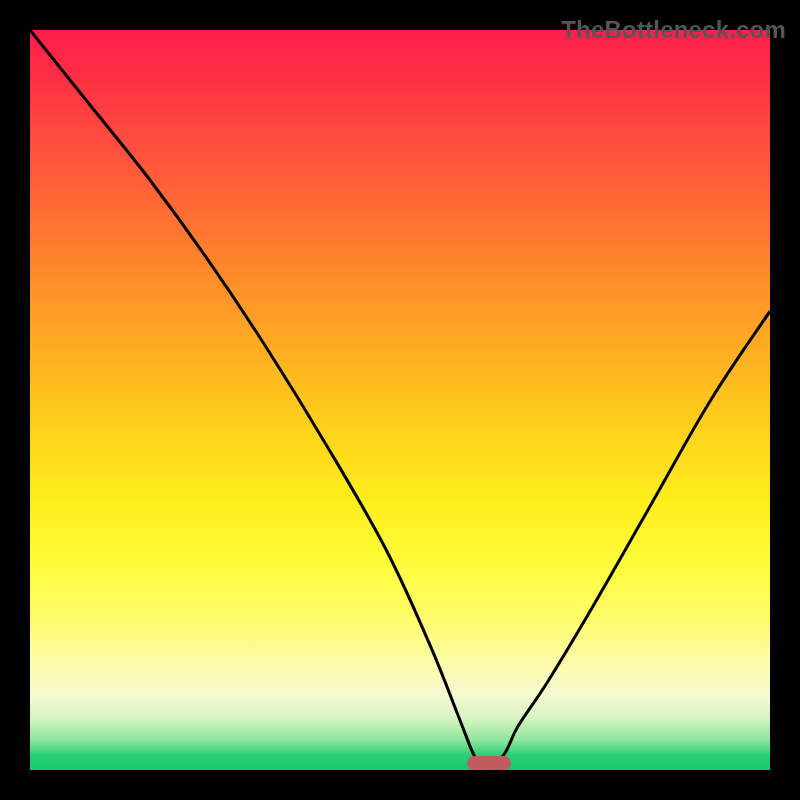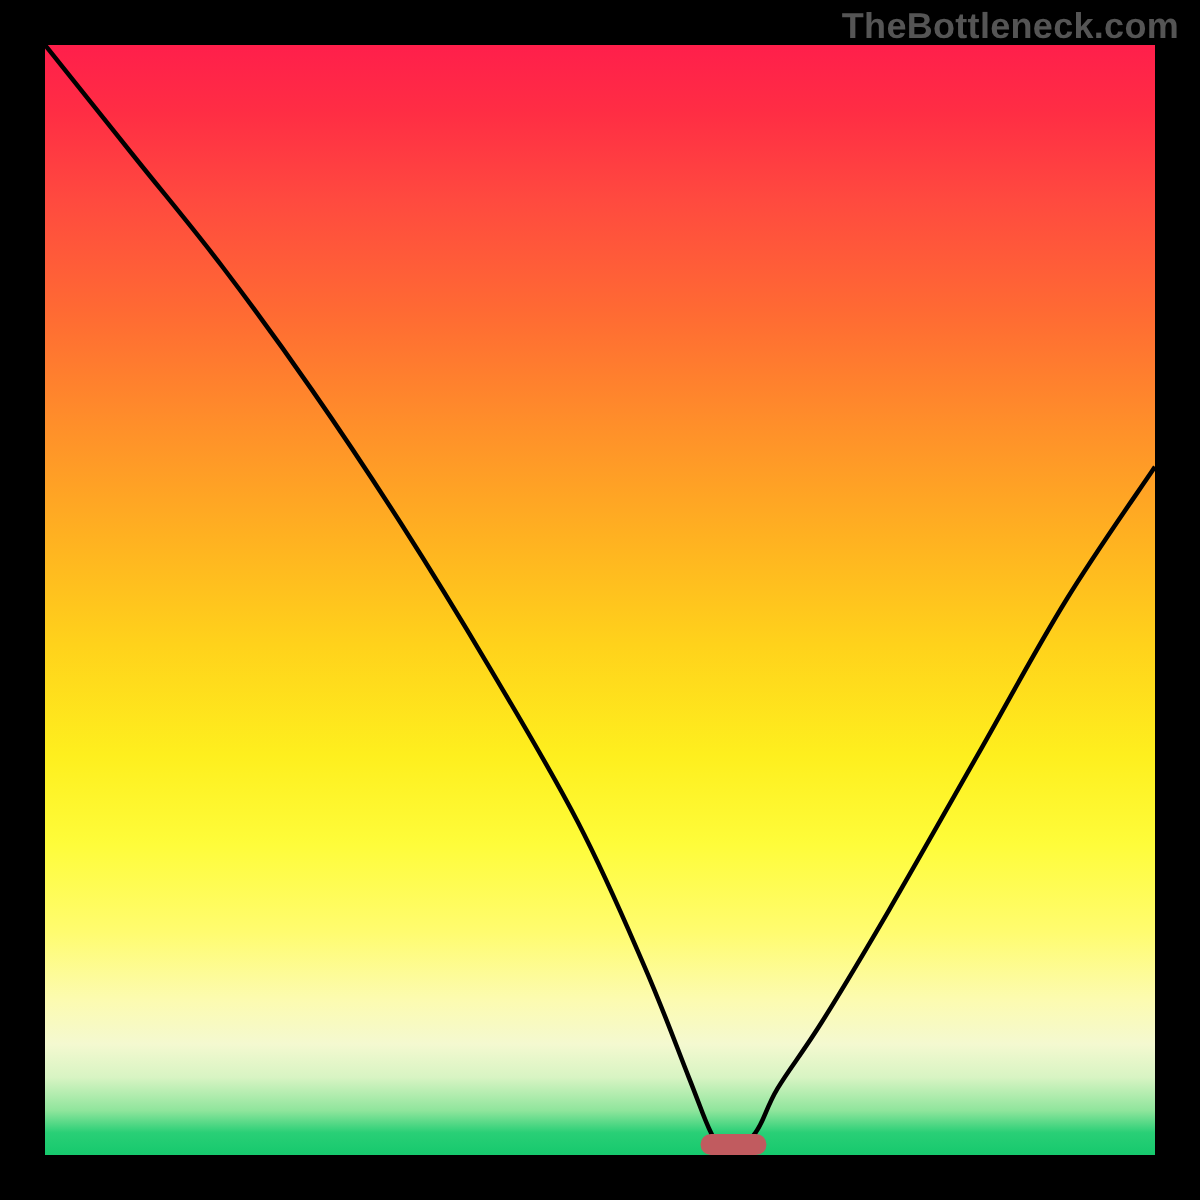--- a/index.html
+++ b/index.html
@@ -12,21 +12,21 @@
     font-family: Arial, Helvetica, sans-serif;
   }
   .frame {
     position: relative;
     width: 800px;
     height: 800px;
     background: #000;
   }
   .watermark {
     position: absolute;
-    top: 4px;
+    top: 16px;
     right: 14px;
     color: #555;
     font-size: 24px;
     font-weight: 600;
     letter-spacing: 0.2px;
     z-index: 10;
   }
   .plot-area {
     position: absolute;
     left: 30px;

